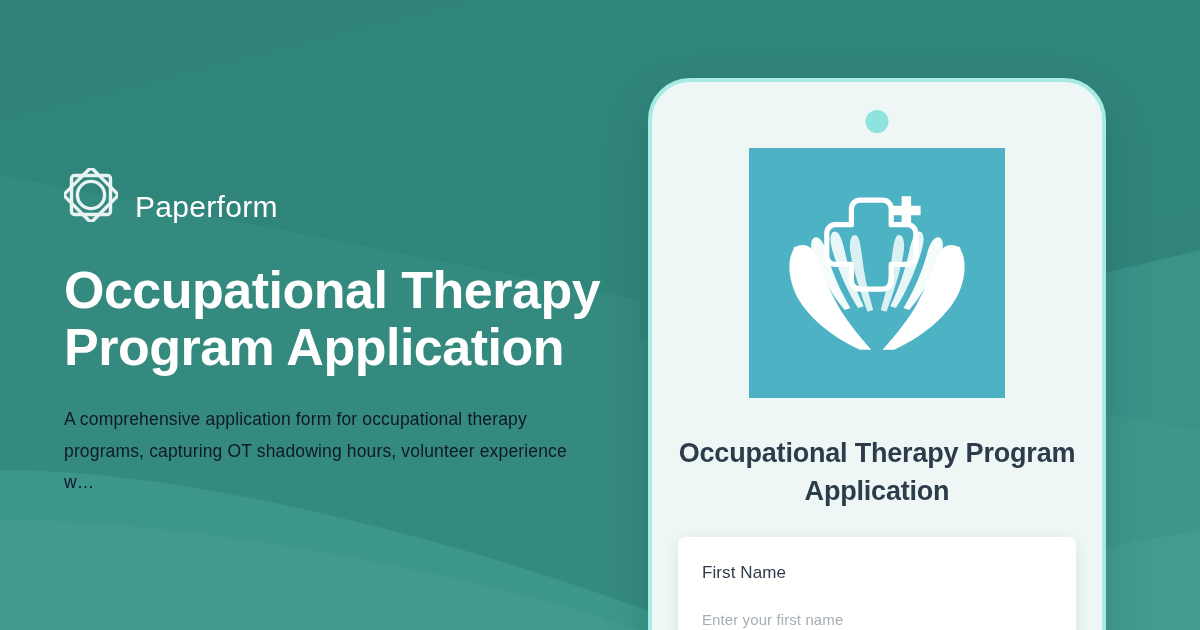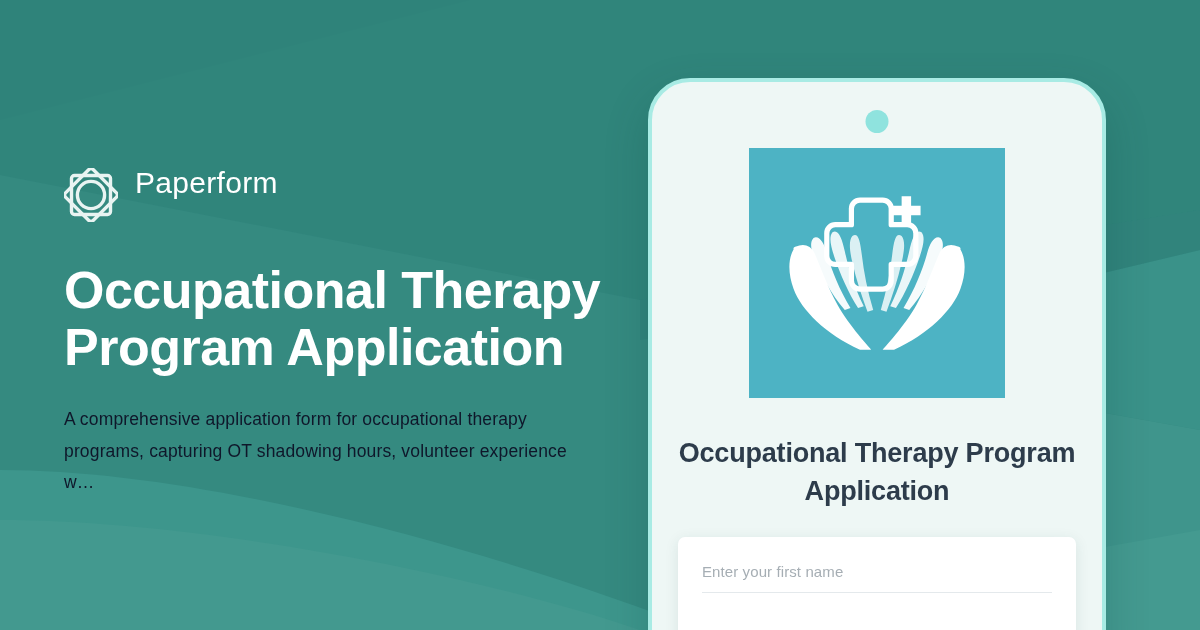--- a/index.html
+++ b/index.html
@@ -35,21 +35,21 @@
   .left-panel {
     position: absolute;
     left: 64px;
     top: 168px;
     width: 580px;
     z-index: 5;
   }
 
   .brand {
     display: flex;
-    align-items: flex-start;
+    align-items: flex-end;
     gap: 17px;
     margin-bottom: 40px;
   }
 
   .brand-mark {
     width: 54px;
     height: 54px;
     flex: 0 0 54px;
     position: relative;
   }
@@ -240,18 +240,19 @@
                    C76,110 70,90 66,72 C63,58 59,48 53,52 Z" opacity="0.88"></path>
           <path d="M74,56 C70,61 71,71 74,84 C78,102 84,120 90,136 L96,134
                    C90,114 86,94 84,76 C82,60 80,52 74,56 Z" opacity="0.8"></path>
         </g>
       </svg>
     </div>
 
     <div class="phone-title">Occupational Therapy Program Application</div>
 
     <div class="form-card">
+      <div class="field-label">First Name</div>
       <div class="field-input">Enter your first name</div>
     </div>
 
   </div>
 
 </div>
 
 </body></html>

